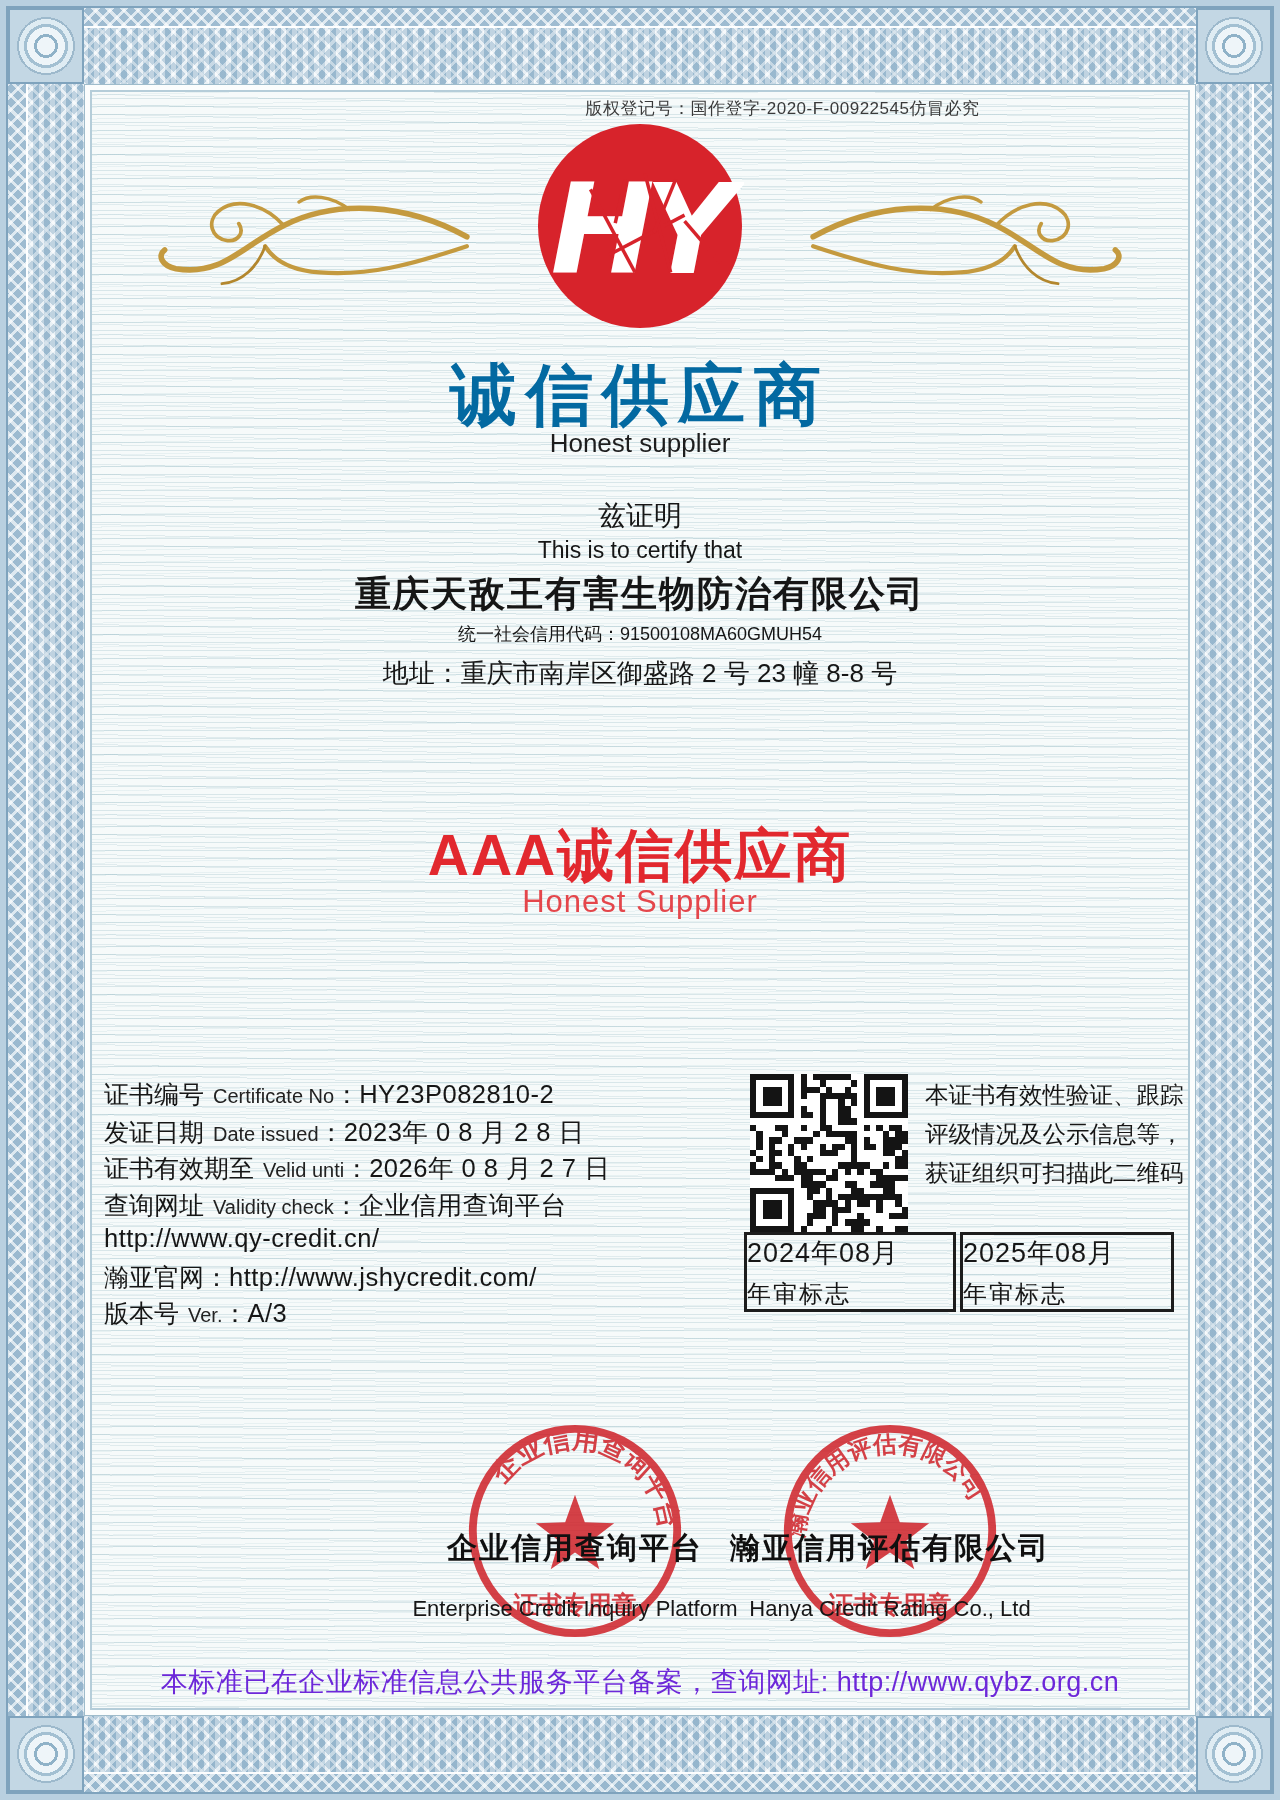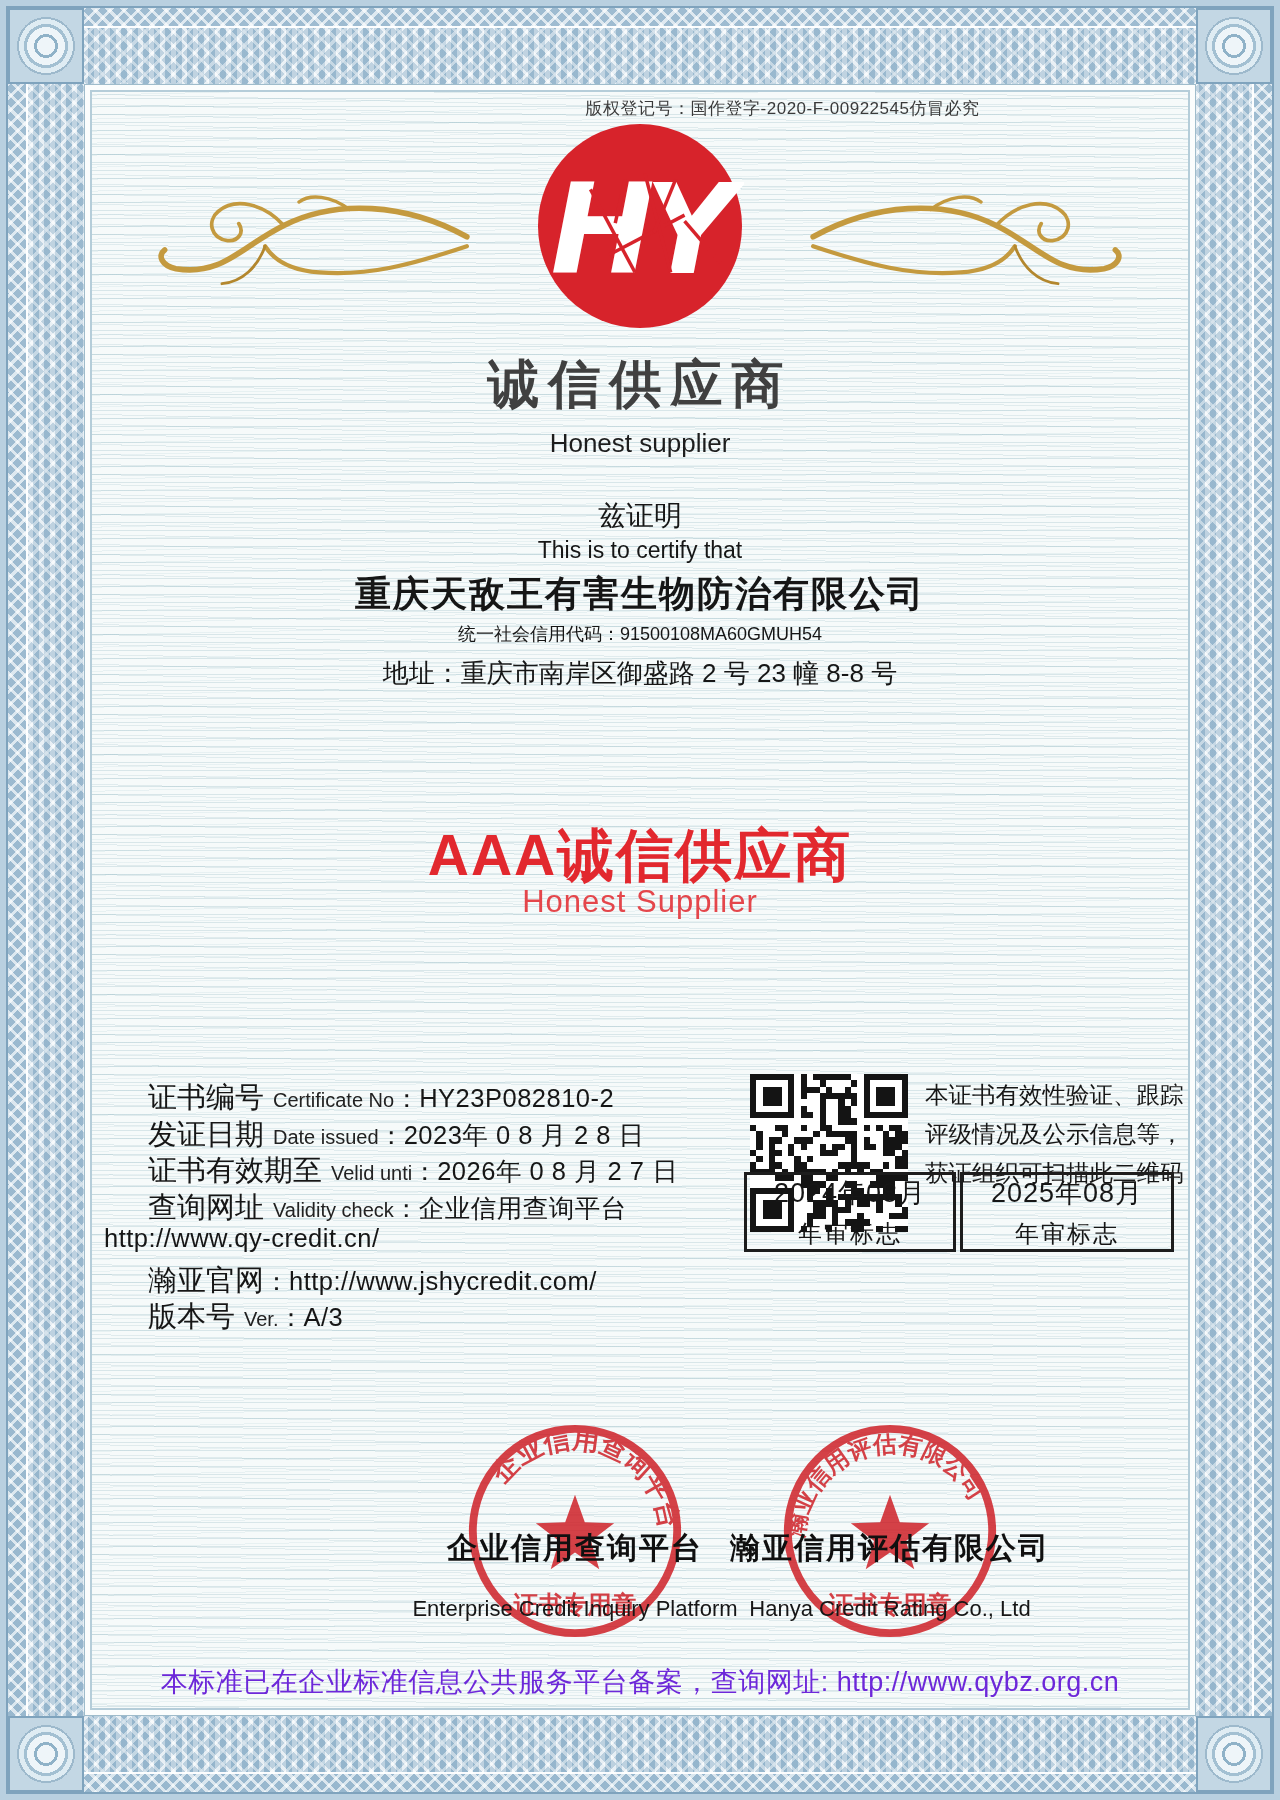--- a/index.html
+++ b/index.html
@@ -41,41 +41,41 @@
     box-shadow: inset 0 0 0 5px rgba(255,255,255,.95), inset 0 0 0 7px #b5cdd9;
   }
   .abs{position:absolute;z-index:5;}
   .ctr{left:0;right:0;text-align:center;}
   
   .copyright{top:97px;font-size:17px;color:#3a3a3a;padding-left:285px;letter-spacing:.5px;}
   .logo{top:122px;left:50%;transform:translateX(-50%);width:208px;height:208px;}
   .flourish{top:188px;width:332px;height:122px;}
   .fl-left{left:146px;}
   .fl-right{left:802px;transform:scaleX(-1);}
-  .title-zh{top:350px;font-size:52px;letter-spacing:9px;color:#404040;font-weight:600;}
+  .title-zh{top:350px;font-size:67px;letter-spacing:9px;color:#0369a1;font-weight:600;}
   .title-en{top:428px;font-size:26px;color:#1d1d1d;}
   .certify-zh{top:497px;font-size:28px;}
   .certify-en{top:537px;font-size:23px;}
   .company{top:570px;font-size:36px;font-weight:bold;letter-spacing:2px;}
   .code-line{top:622px;font-size:18px;}
   .addr-line{top:656px;font-size:26px;}
   
   .aaa-zh{top:818px;font-size:57px;font-weight:bold;letter-spacing:2px;}
   .aaa-en{top:884px;font-size:31px;letter-spacing:1px;}
   
   .details{left:104px;top:1078px;width:600px;}
   .drow{height:36.5px;white-space:nowrap;}
-  .dzh{font-size:29px;margin-left:44px;}
+  .dzh{font-size:25px;}
   .den{font-size:20px;margin-left:9px;color:#222;}
   .dsep{font-size:25px;}
   .dval{font-size:25.5px;letter-spacing:.5px;}
   
   .qr{left:750px;top:1074px;width:158px;height:158px;background:#fff;}
   .qr-text{left:925px;top:1076px;width:270px;font-size:23.5px;line-height:39px;}
-  .badge{top:1172px;height:74px;border:3px solid #1d1d1d;text-align:center;box-sizing:content-box;}
+  .badge{top:1232px;height:74px;border:3px solid #1d1d1d;text-align:left;box-sizing:content-box;}
   .badge1{left:744px;width:206px;}
   .badge2{left:960px;width:208px;}
   .badge-period{font-size:27px;letter-spacing:1px;}
   .badge-label{font-size:24px;margin-top:7px;letter-spacing:2px;}
   .notes{left:640px;right:98px;top:1330px;text-align:right;font-size:24.5px;line-height:37px;}
   
   .issuer{top:1418px;width:380px;}
   .issuer-left{left:385px;}
   .issuer-right{left:700px;}
   .seal{position:absolute;left:50%;top:0;transform:translateX(-50%);width:226px;height:226px;z-index:4;}

